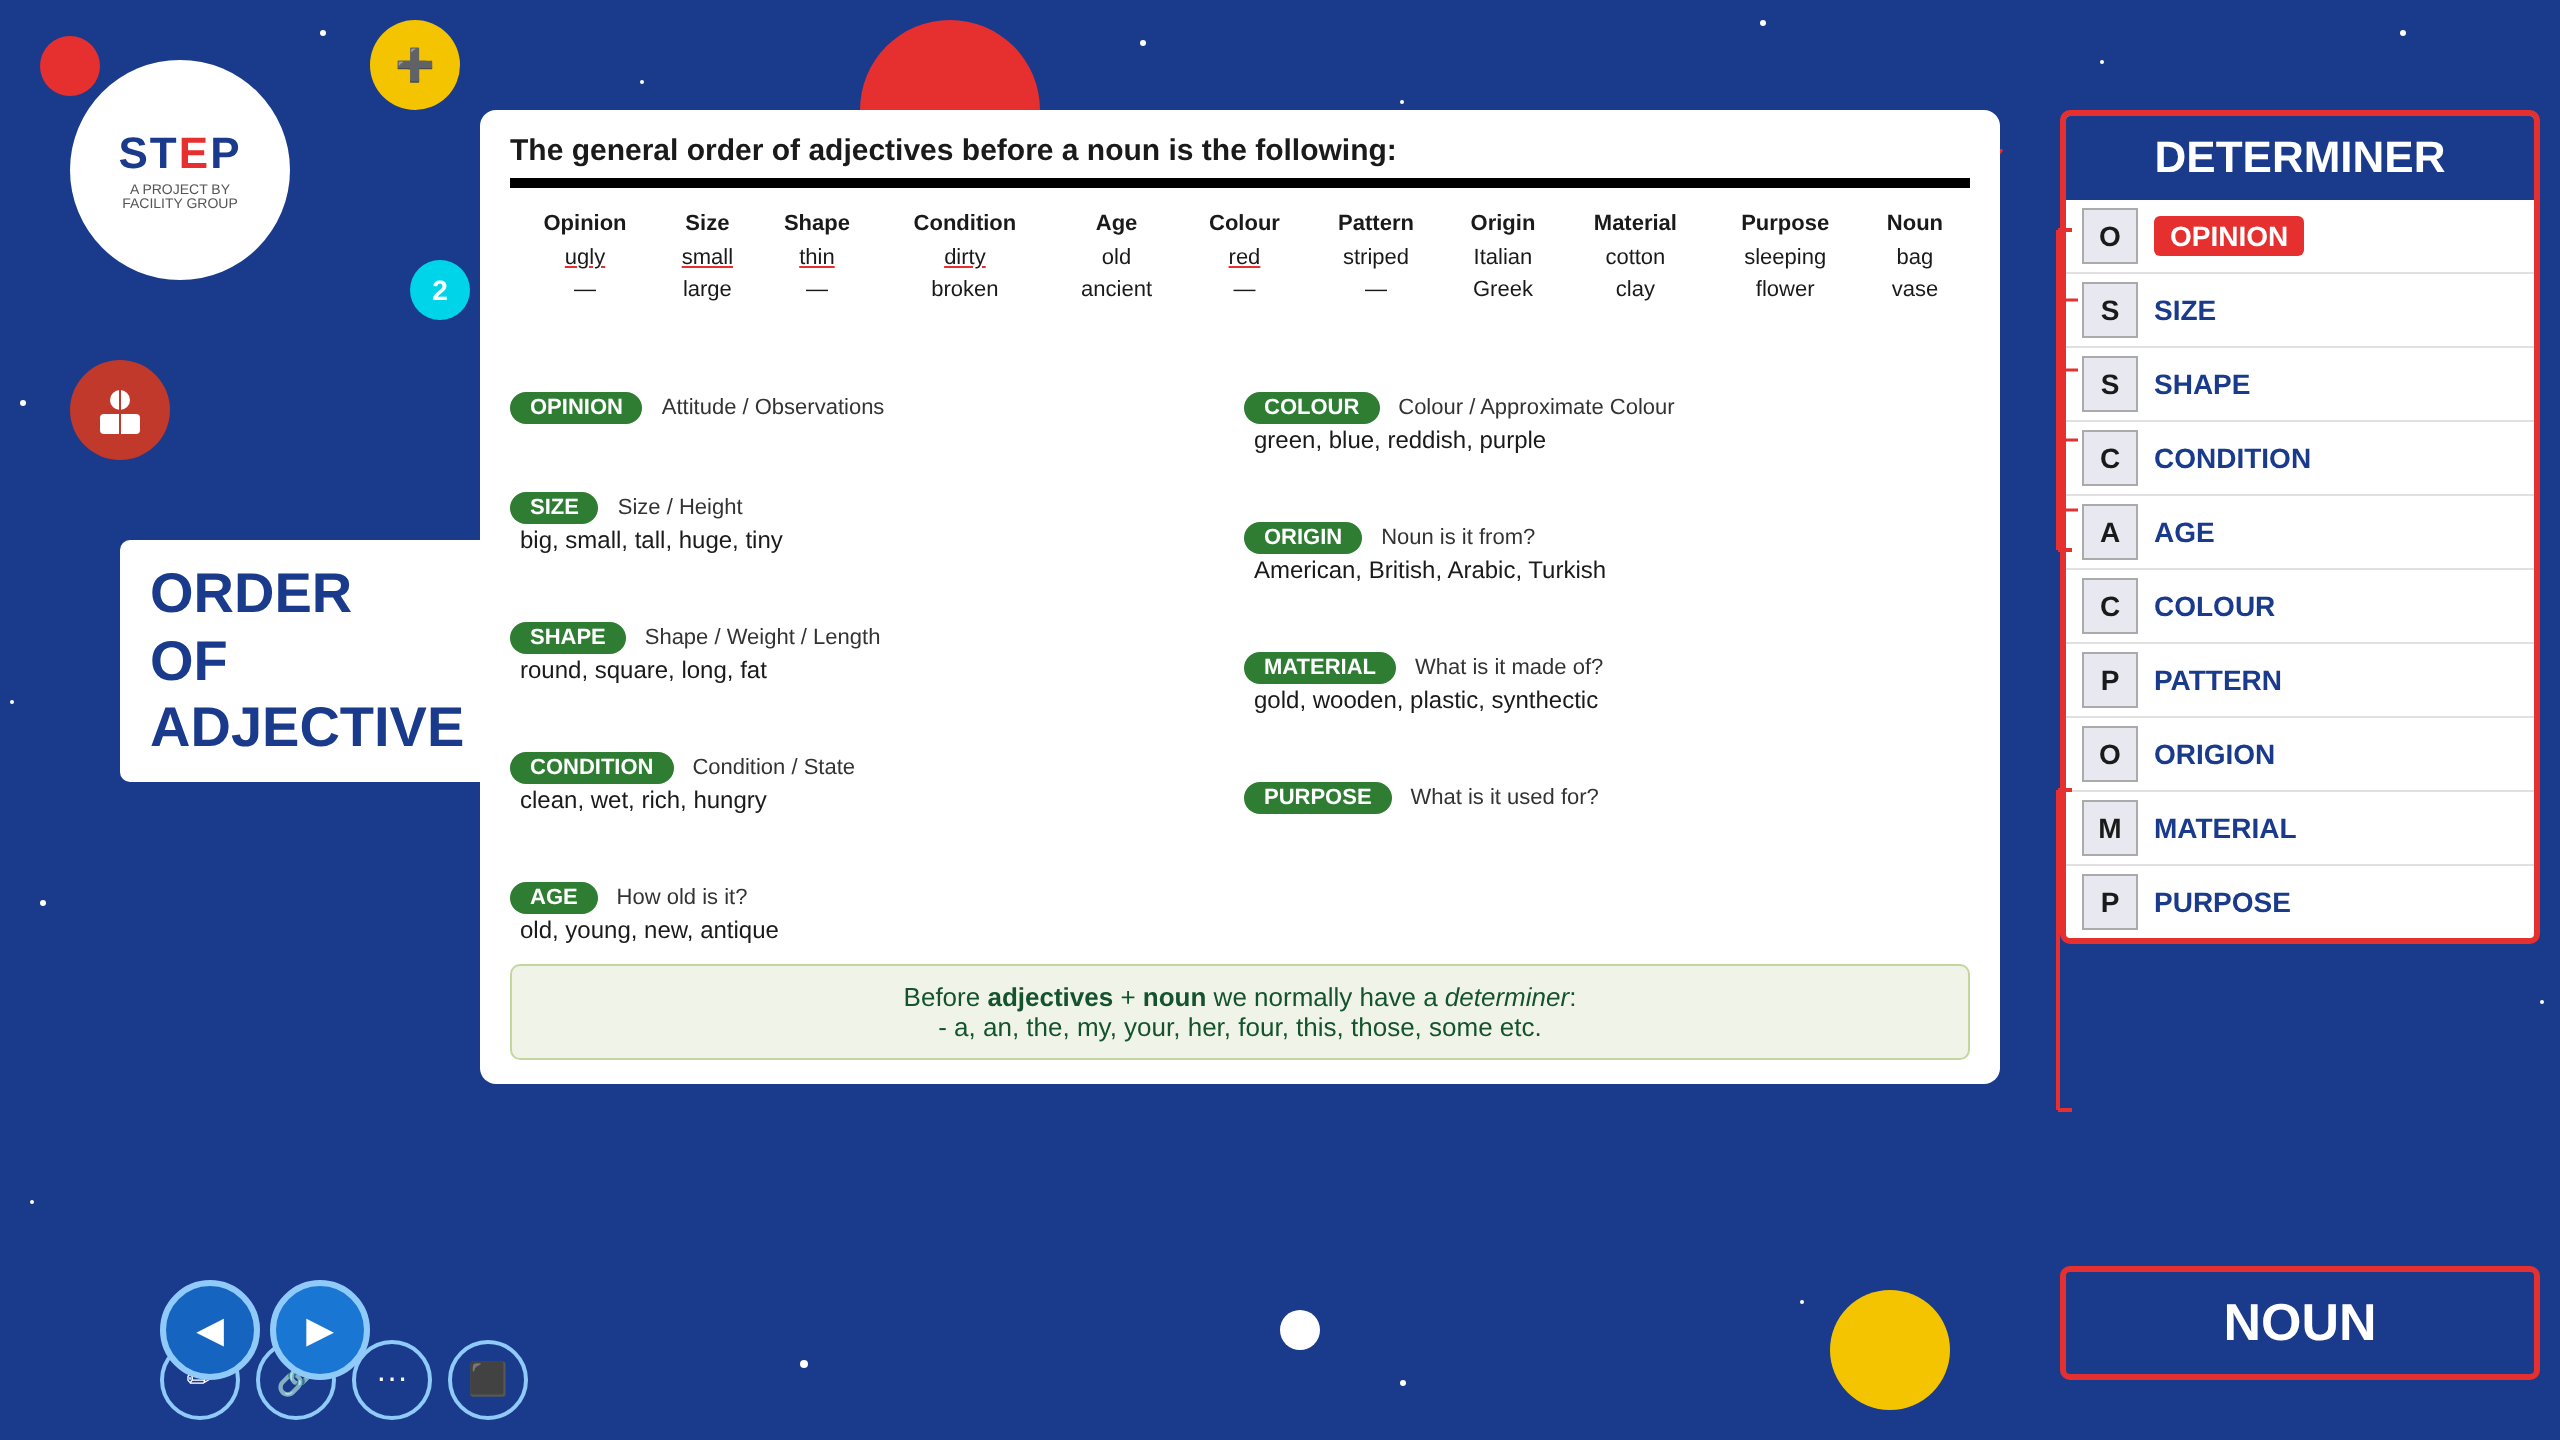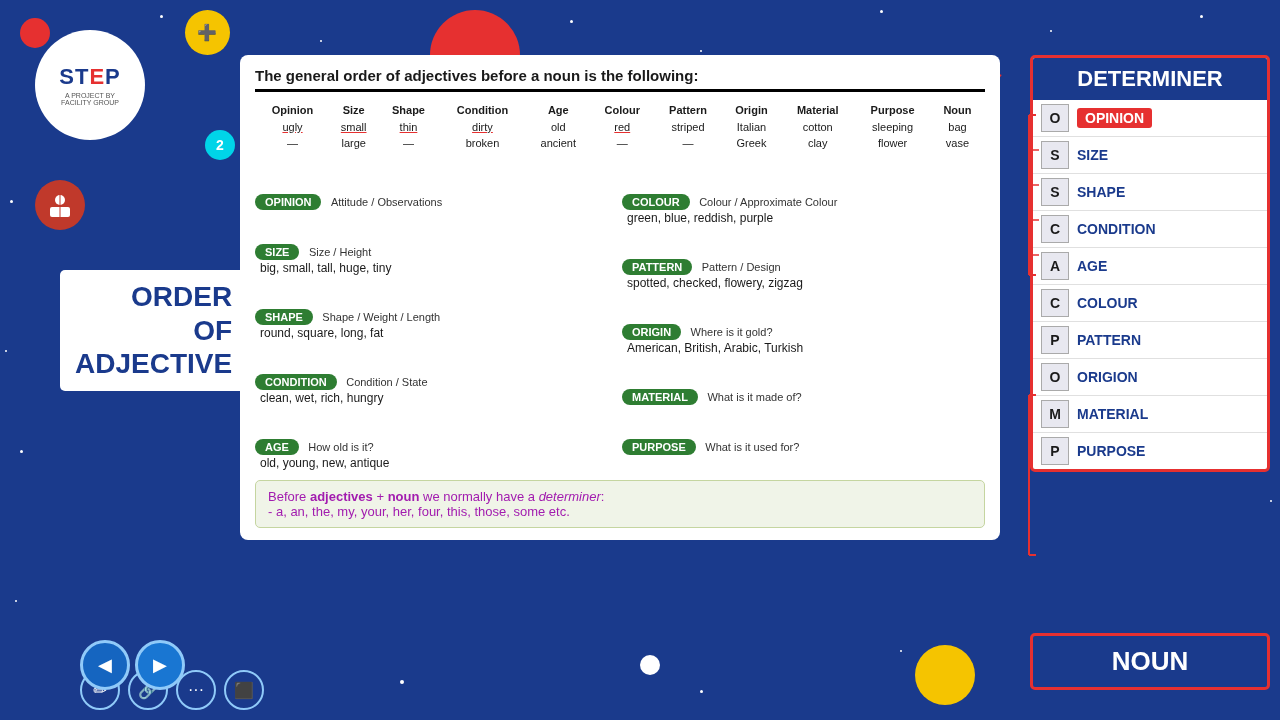--- a/index.html
+++ b/index.html
@@ -132,21 +132,21 @@
     }
 
     
     .order-title {
       position: absolute;
       left: 60px;
       top: 270px;
       color: #1a3a8c;
       font-size: 28px;
       font-weight: 900;
-      text-align: right;
+      text-align: left;
       line-height: 1.2;
       background: white;
       padding: 10px 15px;
       border-radius: 5px;
     }
 
     
     .main-content {
       position: absolute;
       top: 55px;
@@ -156,21 +156,21 @@
       border-radius: 8px;
       padding: 12px 15px;
     }
 
     
     .general-order {
       font-size: 15px;
       font-weight: bold;
       color: #1a1a1a;
       margin-bottom: 8px;
-      border-bottom: 3px solid #000000;
+      border-bottom: 5px solid #000000;
       padding-bottom: 5px;
     }
 
     
     .adj-table {
       width: 100%;
       border-collapse: separate;
       border-spacing: 2px;
       margin-bottom: 8px;
     }
@@ -222,21 +222,22 @@
     }
 
     
     .bottom-note {
       background: #f0f4e8;
       border: 1px solid #c5d5a0;
       border-radius: 5px;
       padding: 8px 12px;
       margin-top: 8px;
       font-size: 13px;
-      color: #a21caf;
+      color: #14532d;
+      text-align: center;
     }
     .bottom-note strong {
       font-weight: bold;
     }
     .bottom-note em {
       font-style: italic;
     }
 
     
     .right-panel {
@@ -490,32 +491,28 @@
       </div>
     </div>
 
     <div>
       <div class="category-item">
         <span class="cat-label">COLOUR</span>
         <span class="cat-desc">Colour / Approximate Colour</span>
         <div class="cat-examples">green, blue, reddish, purple</div>
       </div>
       <div class="category-item">
-        <span class="cat-label">PATTERN</span>
-        <span class="cat-desc">Pattern / Design</span>
-        <div class="cat-examples">spotted, checked, flowery, zigzag</div>
-      </div>
-      <div class="category-item">
         <span class="cat-label">ORIGIN</span>
-        <span class="cat-desc">Where is it gold?</span>
+        <span class="cat-desc">Noun is it from?</span>
         <div class="cat-examples">American, British, Arabic, Turkish</div>
       </div>
       <div class="category-item">
         <span class="cat-label">MATERIAL</span>
         <span class="cat-desc">What is it made of?</span>
+        <div class="cat-examples">gold, wooden, plastic, synthectic</div>
       </div>
       <div class="category-item">
         <span class="cat-label">PURPOSE</span>
         <span class="cat-desc">What is it used for?</span>
       </div>
     </div>
   </div>
 
   <div class="bottom-note">
     <span>Before </span><strong>adjectives</strong><span> + </span><strong>noun</strong><span> we normally have a </span><em>determiner</em><span>:</span><br>

